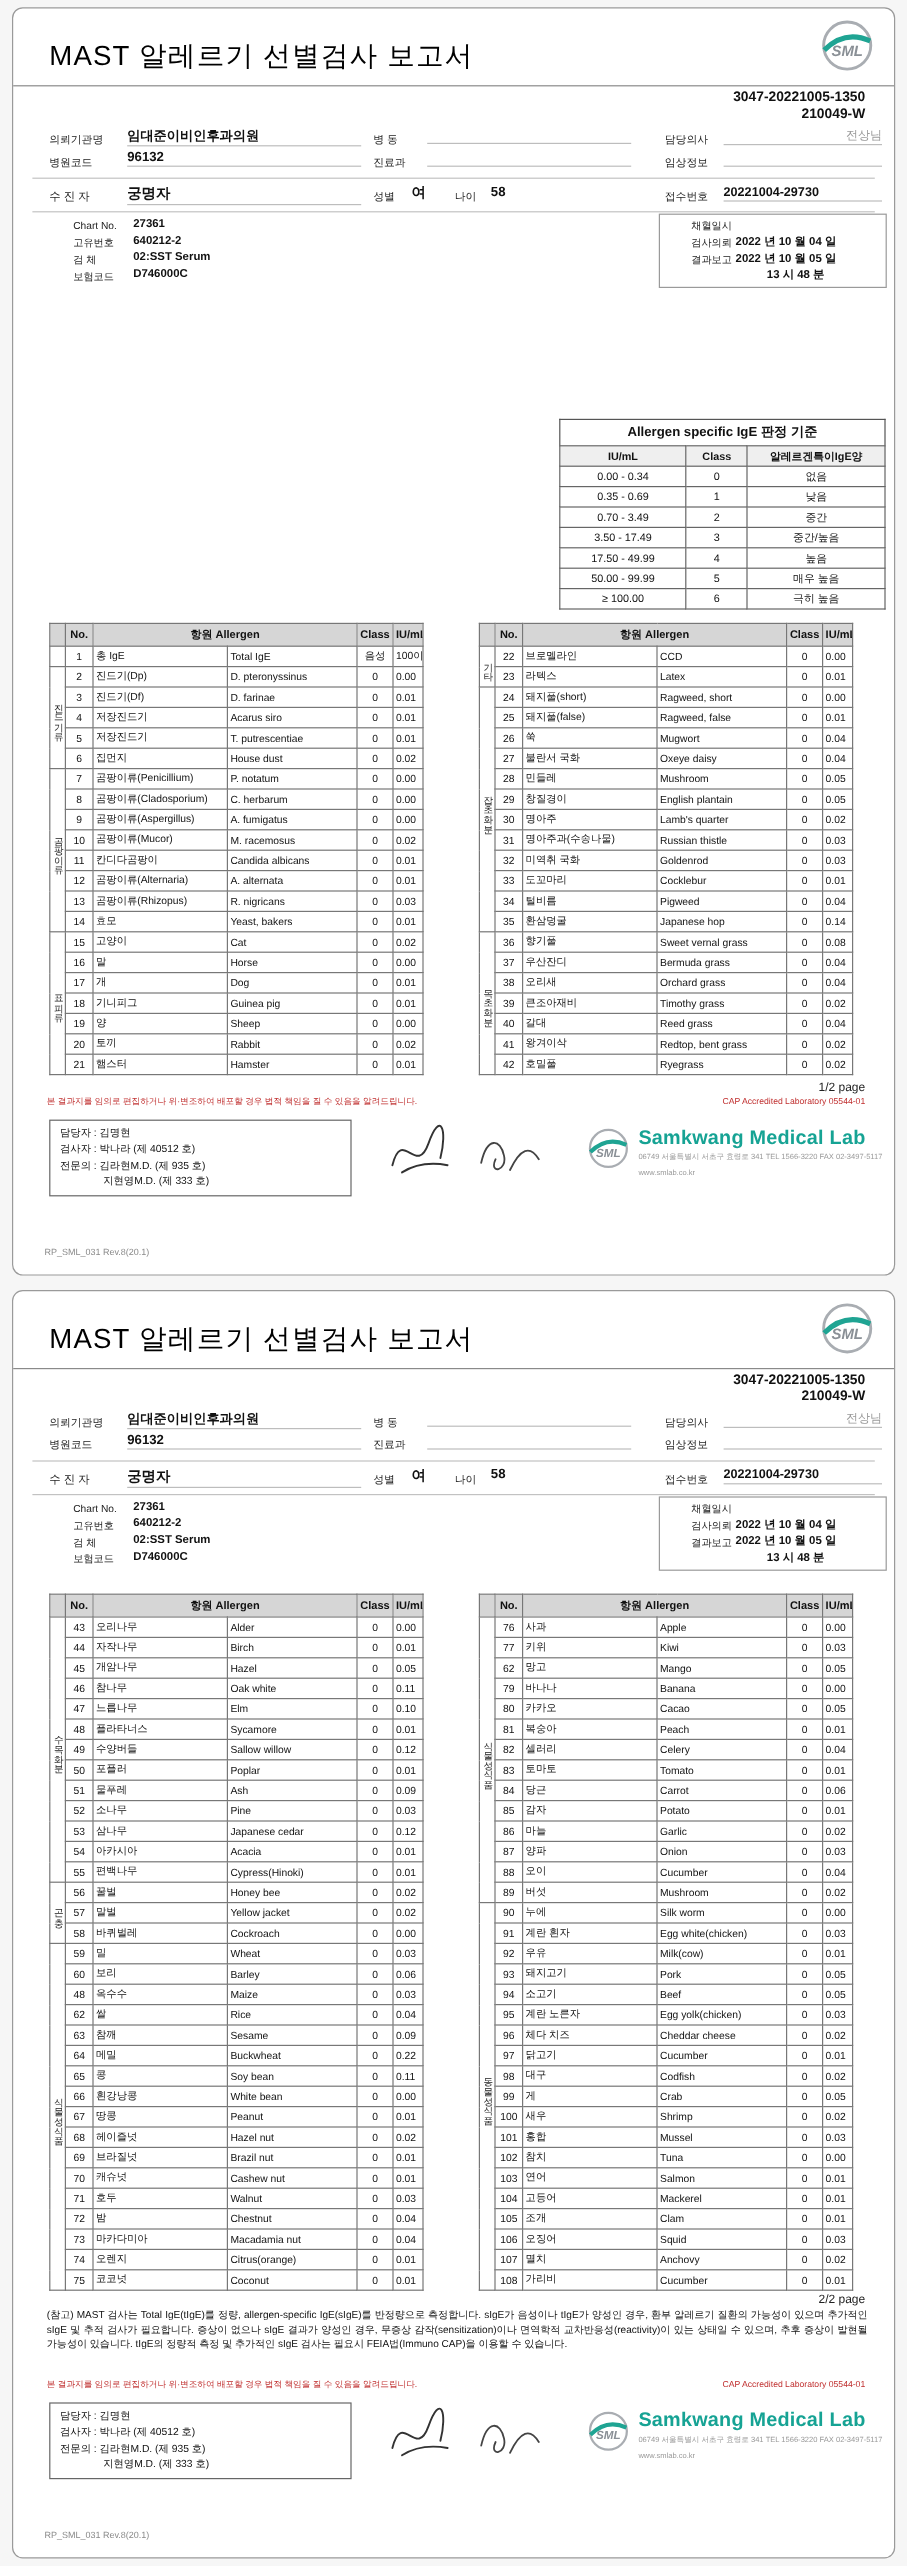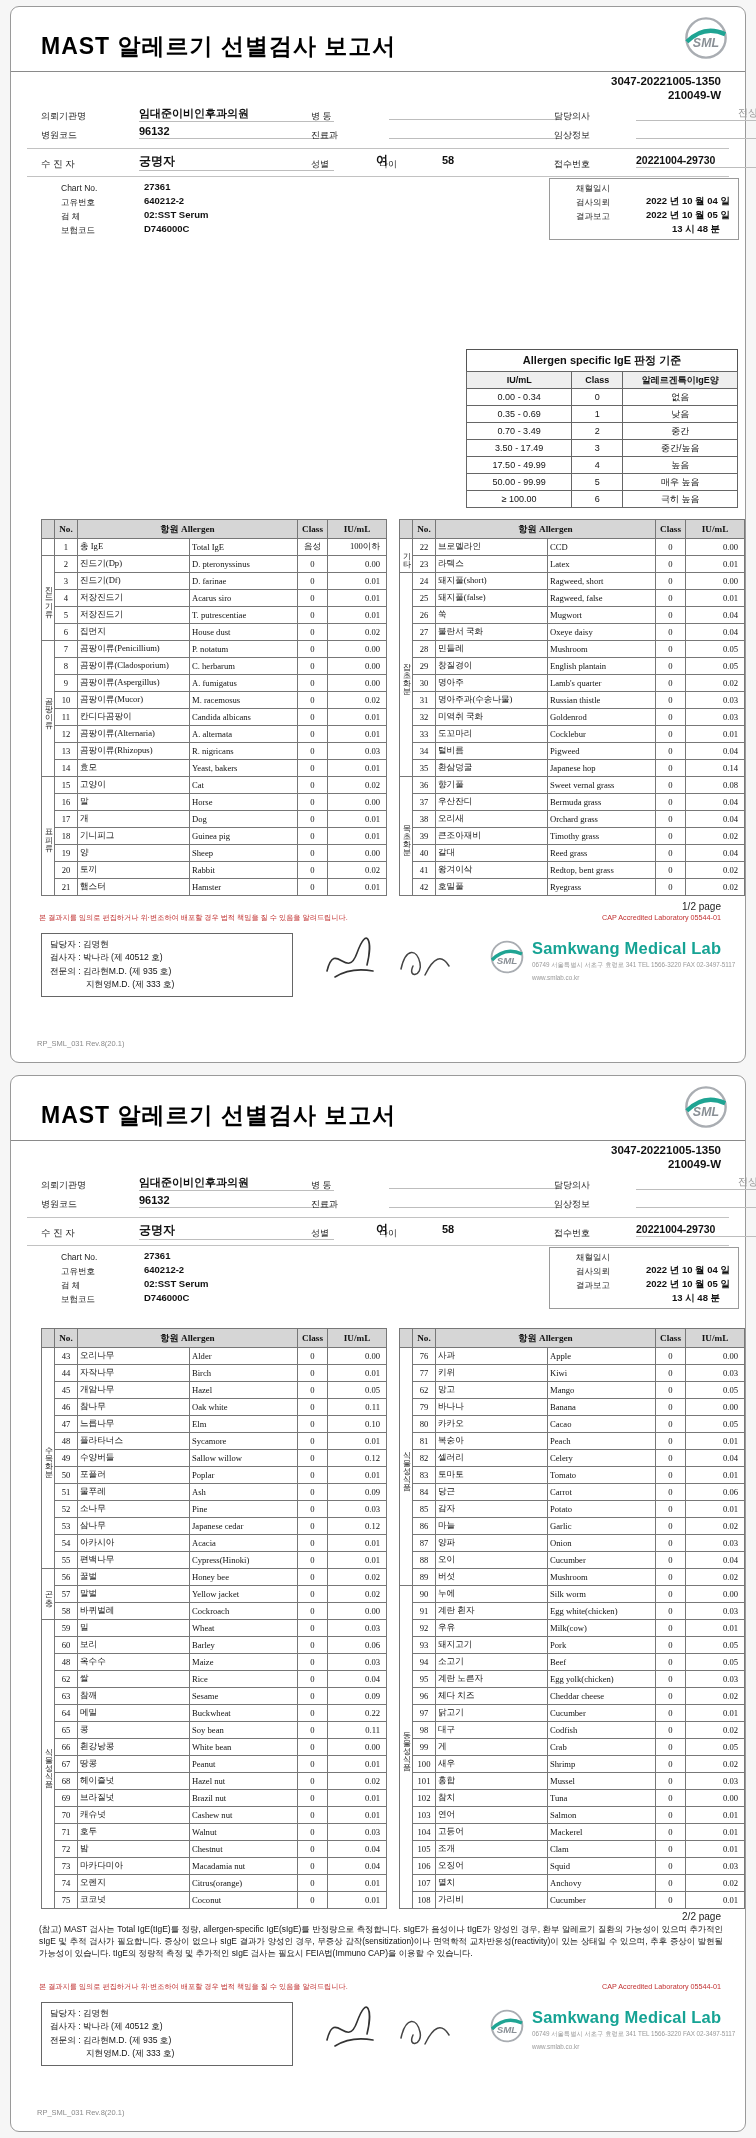--- a/index.html
+++ b/index.html
@@ -2,49 +2,49 @@
 <html><head>
 <meta charset="utf-8">
 <style>
   html,body{margin:0;padding:0;background:#f6f6f6;}
   body{width:756px;height:2138px;position:relative;font-family:"Liberation Sans","DejaVu Sans",sans-serif;color:#111;}
   .page{position:absolute;left:0;width:756px;height:1069px;}
   #p1{top:0;} #p2{top:1069px;}
   .sheet{position:absolute;left:10px;right:10px;top:6px;bottom:6px;background:#fff;border:1.5px solid #9a9a9a;border-radius:9px;}
   
   .head{position:absolute;inset:0;}
-  .title{position:absolute;left:30px;top:24px;font-size:23px;font-weight:bold;letter-spacing:1px;color:#000;text-align:right;}
+  .title{position:absolute;left:30px;top:24px;font-size:23px;font-weight:normal;letter-spacing:1px;color:#000;text-align:right;}
   .logo{position:absolute;right:16px;top:8px;}
   .hline{position:absolute;left:0;right:0;top:64px;border-top:1.5px solid #8a8a8a;}
   .docno{position:absolute;right:24px;font-size:11.5px;font-weight:bold;}
   .n1{top:68px;} .n2{top:82px;}
   .lbl{position:absolute;font-size:9px;color:#222;white-space:nowrap;}
   .lbl.sm{font-size:8.5px;margin-left:20px;}
-  .val{position:absolute;font-size:11px;font-weight:bold;white-space:nowrap;margin-left:33px;}
+  .val{position:absolute;font-size:11px;font-weight:bold;white-space:nowrap;}
   .val.sm{font-size:9.5px;}
   .val.big{font-size:12px;}
   .val.gray{color:#9a9a9a;font-weight:normal;font-size:10px;}
   .u{border-bottom:1px solid #bdbdbd;min-height:13px;}
   .divline{position:absolute;left:16px;right:16px;border-top:1px solid #c2c2c2;}
   .triobox{position:absolute;left:538px;right:6px;top:171px;height:60px;border:1px solid #9a9a9a;}
   
   .sumbox{position:absolute;left:30px;top:244px;width:405px;height:158px;border:1.3px solid #555;}
   .sumtitle{height:25px;line-height:25px;text-align:center;font-size:12.5px;font-weight:bold;background:#ededed;border-bottom:1.3px solid #555;}
   .sumline{margin:13px 0 0 16px;font-size:11.5px;font-weight:bold;}
   .crit{position:absolute;width:272px;}
   .crit1{left:455px;top:244px;} .crit2{left:455px;top:342px;}
   .crittitle{border:1.3px solid #555;border-bottom:none;height:21px;line-height:21px;text-align:center;font-size:11px;font-weight:bold;background:#fff;}
   table.jt{border-collapse:collapse;width:100%;table-layout:fixed;}
   table.jt th,table.jt td{border:1px solid #666;font-size:9px;height:16px;text-align:center;padding:0 2px;}
   table.jt th{background:#efefef;font-weight:bold;}
   .jt2 th:first-child,.jt2 td:first-child{width:55%;}
   .jt3 th:nth-child(1),.jt3 td:nth-child(1){width:37%;}
   .jt3 th:nth-child(2),.jt3 td:nth-child(2){width:17%;}
   
-  .atab{position:absolute;width:346px;font-family:Liberation Serif, serif;}
+  .atab{position:absolute;width:312px;}
   .atab.lft{left:30px;} .atab.rgt{left:388px;}
   #p1 .atab{top:512px;} #p2 .atab{top:252px;}
   table.at{border-collapse:collapse;width:100%;table-layout:fixed;}
   table.at th,table.at td{border:1px solid #777;padding:0 2px;height:16px;overflow:hidden;white-space:nowrap;font-size:8.6px;}
   table.at tr.hd th{background:#d6d6d6;font-weight:bold;font-size:9.2px;height:18px;text-align:center;}
   table.at td.no{text-align:center;padding:0 1px;}
   table.at td.cl{text-align:center;}
   table.at td.iu{text-align:right;padding-right:6px;}
   table.at td.g{padding:0;text-align:center;vertical-align:middle;}
   .vt{writing-mode:vertical-rl;text-orientation:upright;font-size:8px;line-height:12px;margin:0 auto;display:inline-block;color:#222;}

